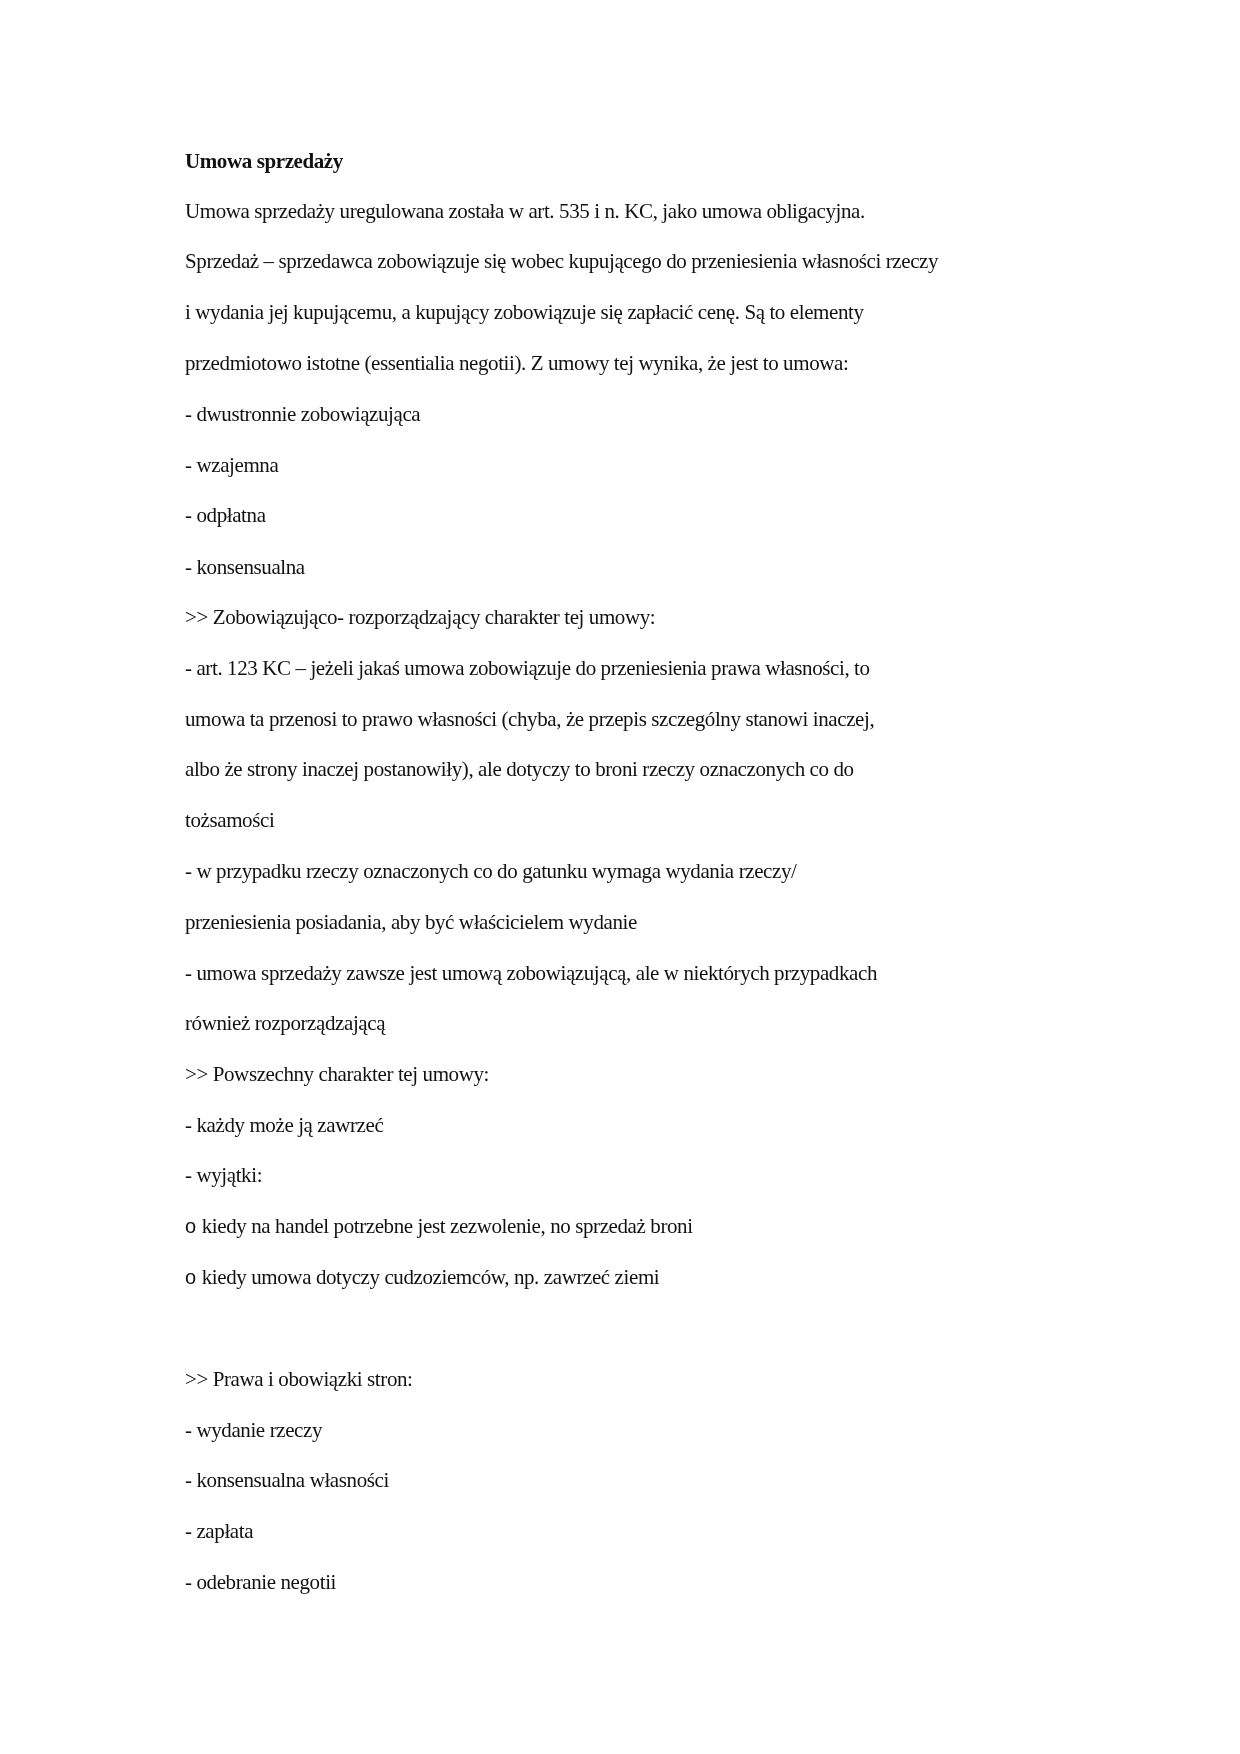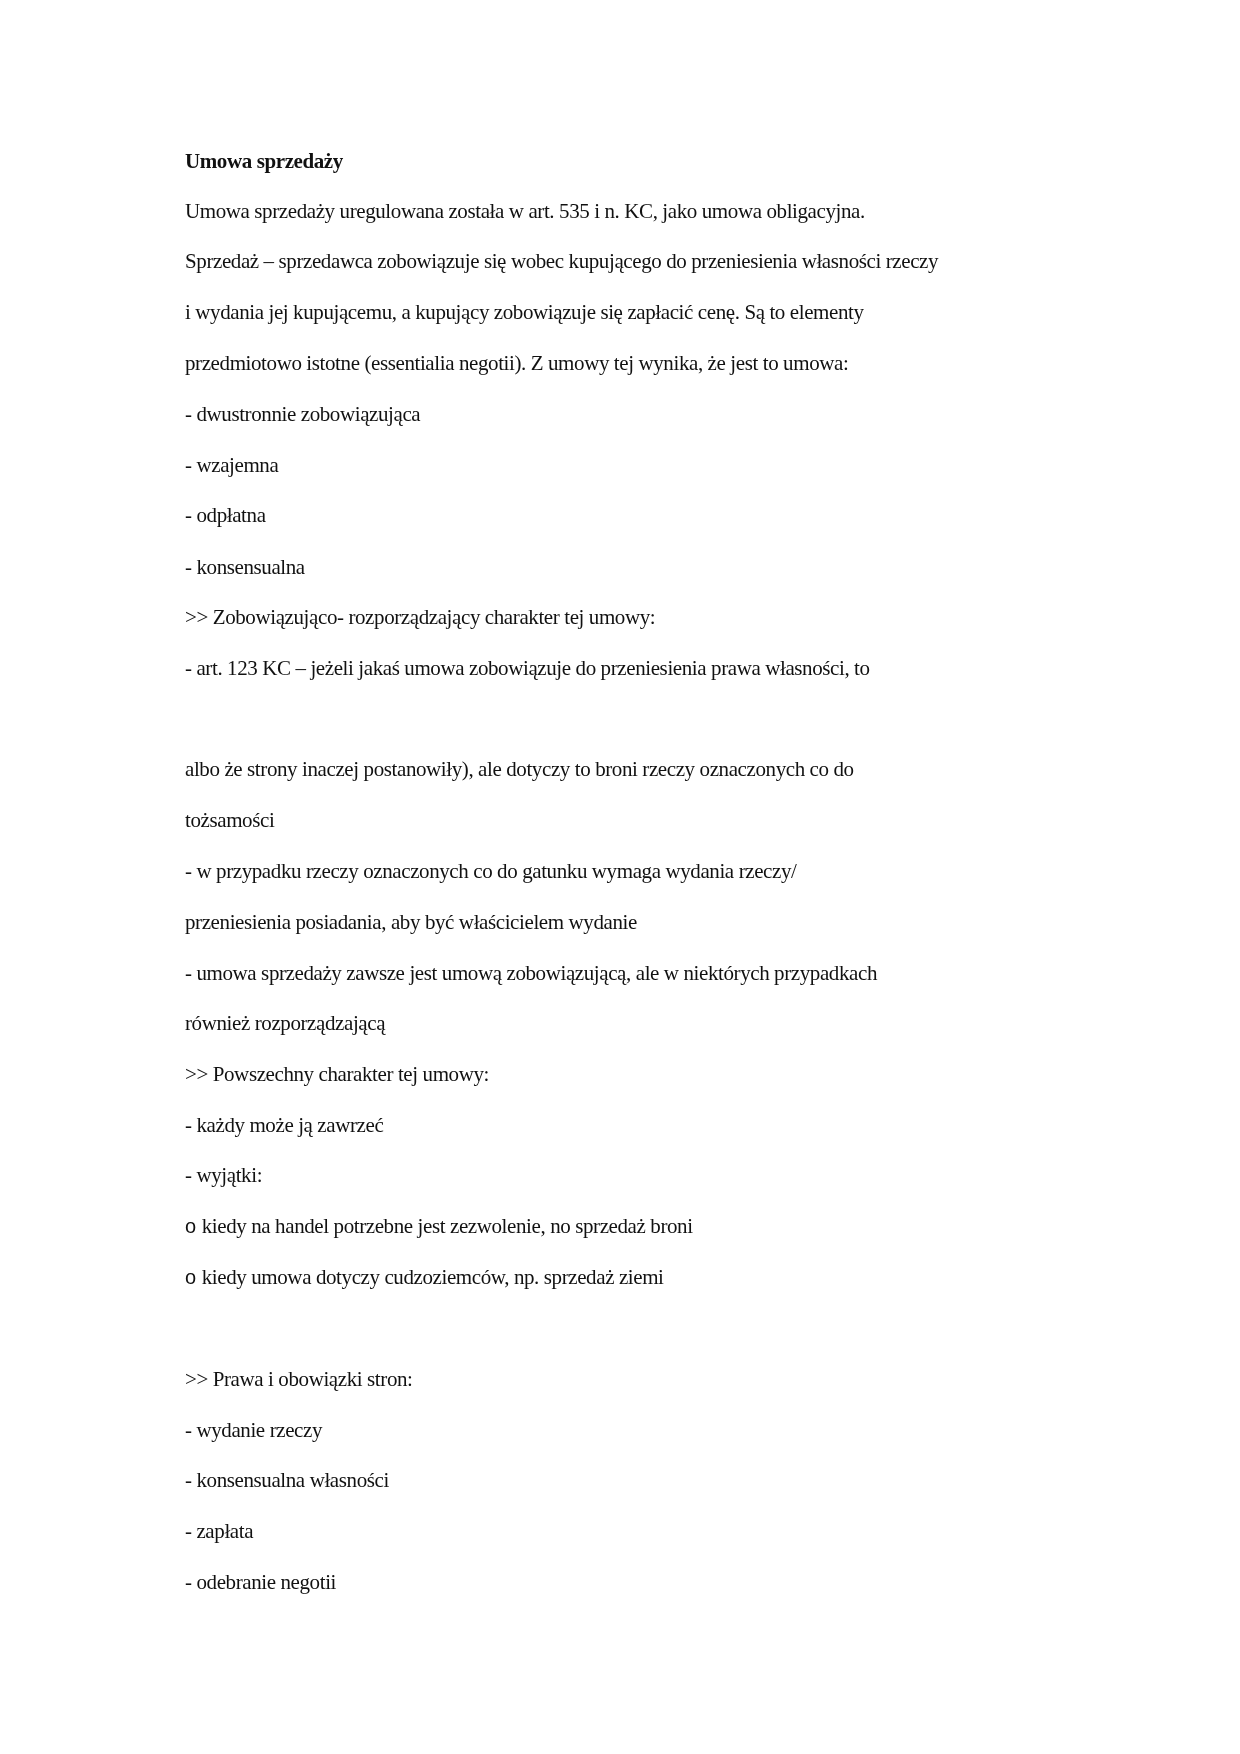--- a/index.html
+++ b/index.html
@@ -26,33 +26,34 @@
   <div class="line" style="top:199px">Umowa sprzedaży uregulowana została w art. 535 i n. KC, jako umowa obligacyjna.</div>
   <div class="line" style="top:249px">Sprzedaż – sprzedawca zobowiązuje się wobec kupującego do przeniesienia własności rzeczy</div>
   <div class="line" style="top:351px">przedmiotowo istotne (essentialia negotii). Z umowy tej wynika, że jest to umowa:</div>
   <div class="line" style="top:300px">i wydania jej kupującemu, a kupujący zobowiązuje się zapłacić cenę. Są to elementy</div>
   <div class="line" style="top:402px">- dwustronnie zobowiązująca</div>
   <div class="line" style="top:453px">- wzajemna</div>
   <div class="line" style="top:503px">- odpłatna</div>
   <div class="line" style="top:555px">- konsensualna</div>
   <div class="line" style="top:605px">&gt;&gt; Zobowiązująco- rozporządzający charakter tej umowy:</div>
   <div class="line" style="top:656px">- art. 123 KC – jeżeli jakaś umowa zobowiązuje do przeniesienia prawa własności, to</div>
+  <div class="line" style="top:707px">umowa ta przenosi to prawo własności (chyba, że przepis szczególny stanowi inaczej,</div>
   <div class="line" style="top:757px">albo że strony inaczej postanowiły), ale dotyczy to broni rzeczy oznaczonych co do</div>
   <div class="line" style="top:808px">tożsamości</div>
   <div class="line" style="top:859px">- w przypadku rzeczy oznaczonych co do gatunku wymaga wydania rzeczy/</div>
   <div class="line" style="top:910px">przeniesienia posiadania, aby być właścicielem wydanie</div>
   <div class="line" style="top:961px">- umowa sprzedaży zawsze jest umową zobowiązującą, ale w niektórych przypadkach</div>
   <div class="line" style="top:1011px">również rozporządzającą</div>
   <div class="line" style="top:1062px">&gt;&gt; Powszechny charakter tej umowy:</div>
   <div class="line" style="top:1113px">- każdy może ją zawrzeć</div>
   <div class="line" style="top:1163px">- wyjątki:</div>
   <div class="line" style="top:1214px">
     <span class="bullet-o">o</span><span>kiedy na handel potrzebne jest zezwolenie, no sprzedaż broni</span>
   </div>
   <div class="line" style="top:1265px">
-    <span class="bullet-o">o</span><span>kiedy umowa dotyczy cudzoziemców, np. sprzedaż ziemi</span>
+    <span class="bullet-o">o</span><span>kiedy umowa dotyczy cudzoziemców, np. zawrzeć ziemi</span>
   </div>
   <div class="line" style="top:1367px">&gt;&gt; Prawa i obowiązki stron:</div>
   <div class="line" style="top:1418px">- wydanie rzeczy</div>
   <div class="line" style="top:1468px">- konsensualna własności</div>
   <div class="line" style="top:1519px">- zapłata</div>
   <div class="line" style="top:1570px">- odebranie negotii</div>
 </div>
 
 </body></html>

